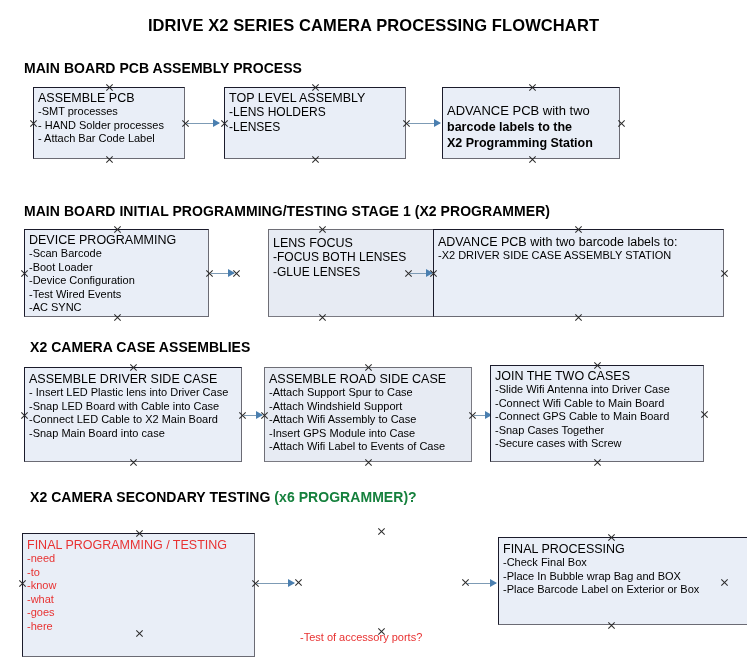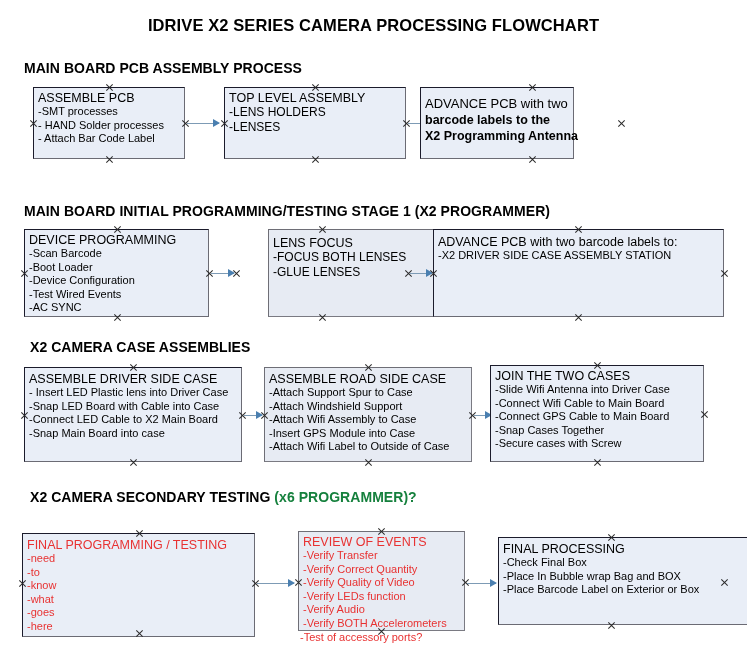--- a/index.html
+++ b/index.html
@@ -184,24 +184,24 @@
   <div class="handle" style="left:315px; top:87px;"></div>
   <div class="handle" style="left:315px; top:159px;"></div>
   <div class="handle" style="left:224px; top:123px;"></div>
   <div class="handle" style="left:406px; top:123px;"></div>
 
   <div class="arrow" style="left:408px; top:122px; width:32px;">
     <div class="shaft"></div>
     <div class="head"></div>
   </div>
 
-  <div class="box" style="left:420px; top:87px; width:154px; height:72px; padding-top:8px;">
+  <div class="box" style="left:442px; top:87px; width:178px; height:72px; padding-top:15px;">
     <div class="box-title big">ADVANCE PCB with two</div>
     <div class="box-line big">barcode labels to the</div>
-    <div class="box-line big"> X2 Programming Antenna</div>
+    <div class="box-line big"> X2 Programming Station</div>
   </div>
   <div class="handle" style="left:532px; top:87px;"></div>
   <div class="handle" style="left:532px; top:159px;"></div>
   <div class="handle" style="left:621px; top:123px;"></div>
 
   <div class="section-header" style="left:24px; top:203px;">
     <span>MAIN BOARD INITIAL PROGRAMMING/TESTING STAGE 1 (X2 PROGRAMMER)</span>
   </div>
 
   <div class="box" style="left:24px; top:229px; width:185px; height:88px;">
@@ -266,21 +266,21 @@
     <div class="shaft"></div>
     <div class="head"></div>
   </div>
 
   <div class="box gray-frame" style="left:264px; top:367px; width:208px; height:95px; padding-top:4px;">
     <div class="box-title">ASSEMBLE ROAD SIDE CASE</div>
     <div class="box-line">-Attach Support Spur to Case</div>
     <div class="box-line">-Attach Windshield Support</div>
     <div class="box-line">-Attach Wifi Assembly to Case</div>
     <div class="box-line">-Insert GPS Module into Case</div>
-    <div class="box-line">-Attach Wifi Label to Outside of Case</div>
+    <div class="box-line">-Attach Wifi Label to Events of Case</div>
   </div>
   <div class="handle" style="left:368px; top:367px;"></div>
   <div class="handle" style="left:368px; top:462px;"></div>
   <div class="handle" style="left:264px; top:415px;"></div>
   <div class="handle" style="left:472px; top:415px;"></div>
 
   <div class="arrow" style="left:474px; top:414px; width:17px;">
     <div class="shaft"></div>
     <div class="head"></div>
   </div>
@@ -294,48 +294,39 @@
     <div class="box-line">-Secure cases with Screw</div>
   </div>
   <div class="handle" style="left:597px; top:365px;"></div>
   <div class="handle" style="left:597px; top:462px;"></div>
   <div class="handle" style="left:704px; top:414px;"></div>
 
   <div class="section-header" style="left:30px; top:489px;">
     <span>X2 CAMERA SECONDARY TESTING </span><span class="accent">(x6 PROGRAMMER)?</span>
   </div>
 
-  <div class="box red" style="left:22px; top:533px; width:233px; height:104px; padding-top:4px;">
+  <div class="box red" style="left:22px; top:533px; width:233px; height:124px; padding-top:4px;">
     <div class="box-title">FINAL PROGRAMMING / TESTING</div>
     <div class="box-line">-need</div>
     <div class="box-line">-to</div>
     <div class="box-line">-know</div>
     <div class="box-line">-what</div>
     <div class="box-line">-goes</div>
     <div class="box-line">-here</div>
   </div>
   <div class="handle" style="left:139px; top:533px;"></div>
   <div class="handle" style="left:139px; top:633px;"></div>
   <div class="handle" style="left:22px;  top:583px;"></div>
   <div class="handle" style="left:255px; top:583px;"></div>
 
   <div class="arrow" style="left:257px; top:582px; width:37px;">
     <div class="shaft"></div>
     <div class="head"></div>
   </div>
 
-  <div class="box gray-frame red" style="left:298px; top:531px; width:167px; height:100px; padding-top:3px;">
-    <div class="box-title">REVIEW OF EVENTS</div>
-    <div class="box-line">-Verify Transfer</div>
-    <div class="box-line">-Verify Correct Quantity</div>
-    <div class="box-line">-Verify Quality of Video</div>
-    <div class="box-line">-Verify LEDs function</div>
-    <div class="box-line">-Verify Audio</div>
-    <div class="box-line">-Verify BOTH Accelerometers</div>
-  </div>
   <div class="overflow-line" style="left:300px; top:631px;">-Test of accessory ports?</div>
   <div class="handle" style="left:381px; top:531px;"></div>
   <div class="handle" style="left:381px; top:631px;"></div>
   <div class="handle" style="left:298px; top:582px;"></div>
   <div class="handle" style="left:465px; top:582px;"></div>
 
   <div class="arrow" style="left:467px; top:582px; width:29px;">
     <div class="shaft"></div>
     <div class="head"></div>
   </div>

